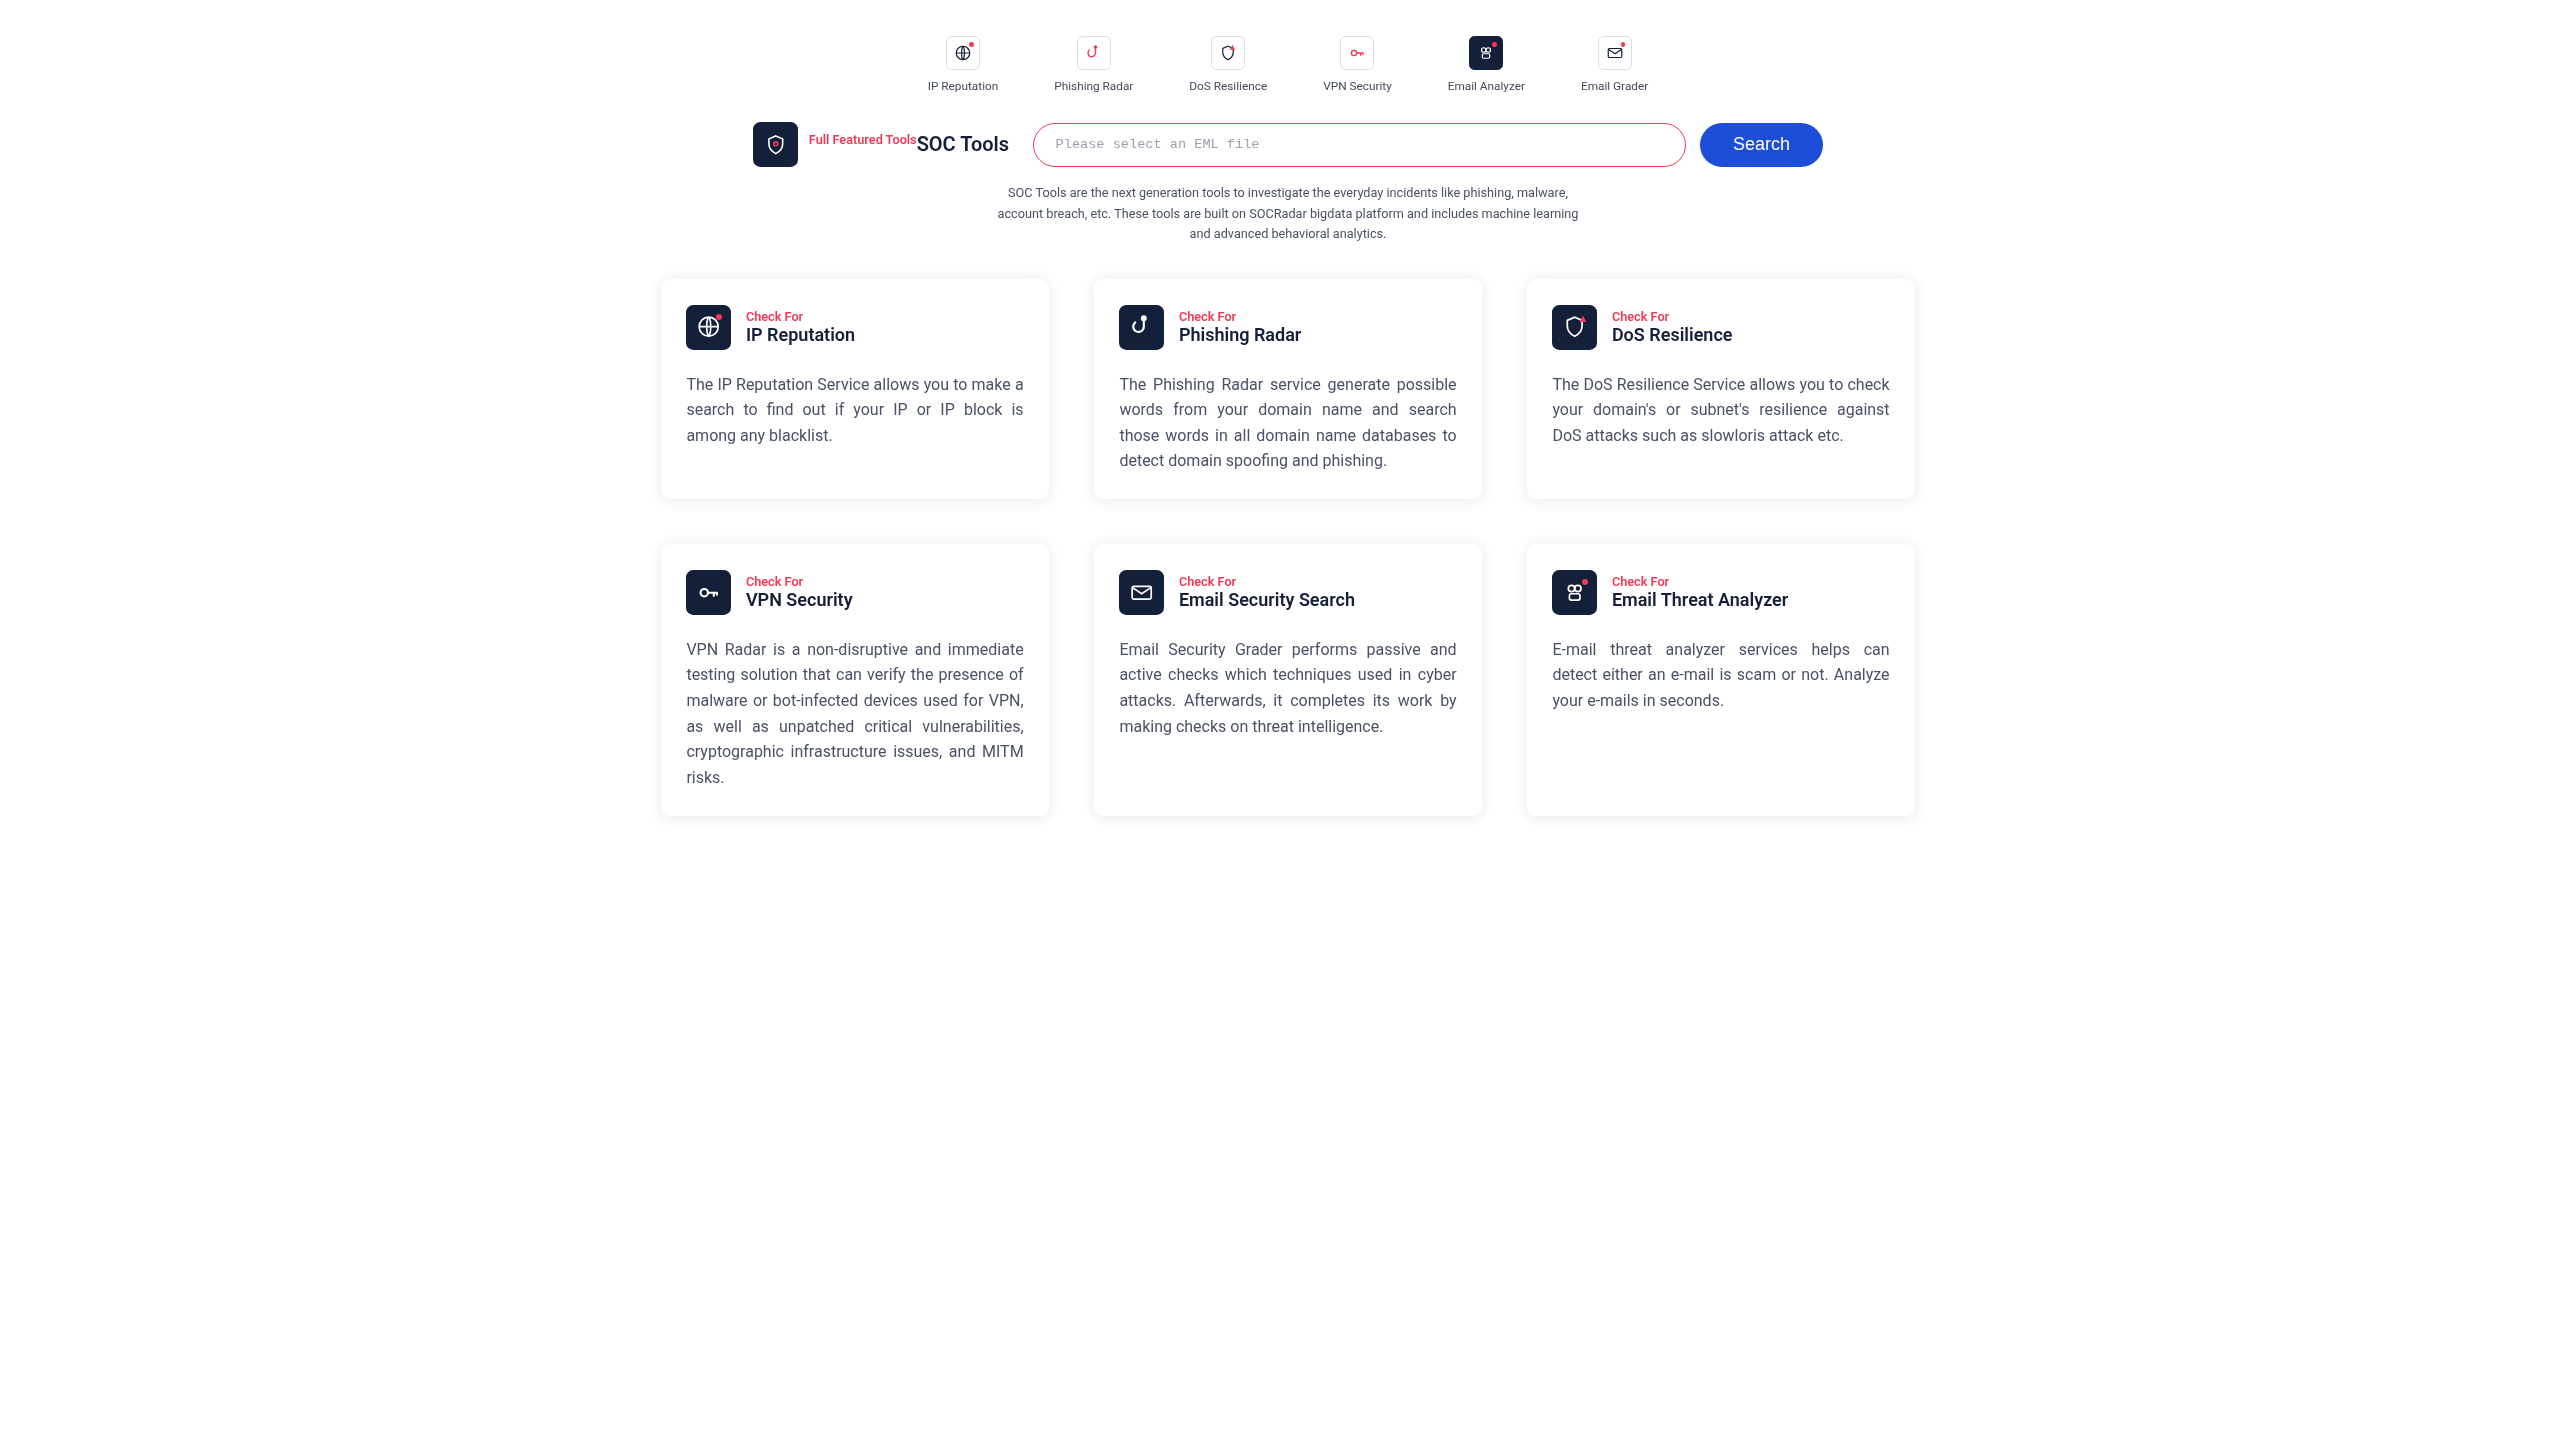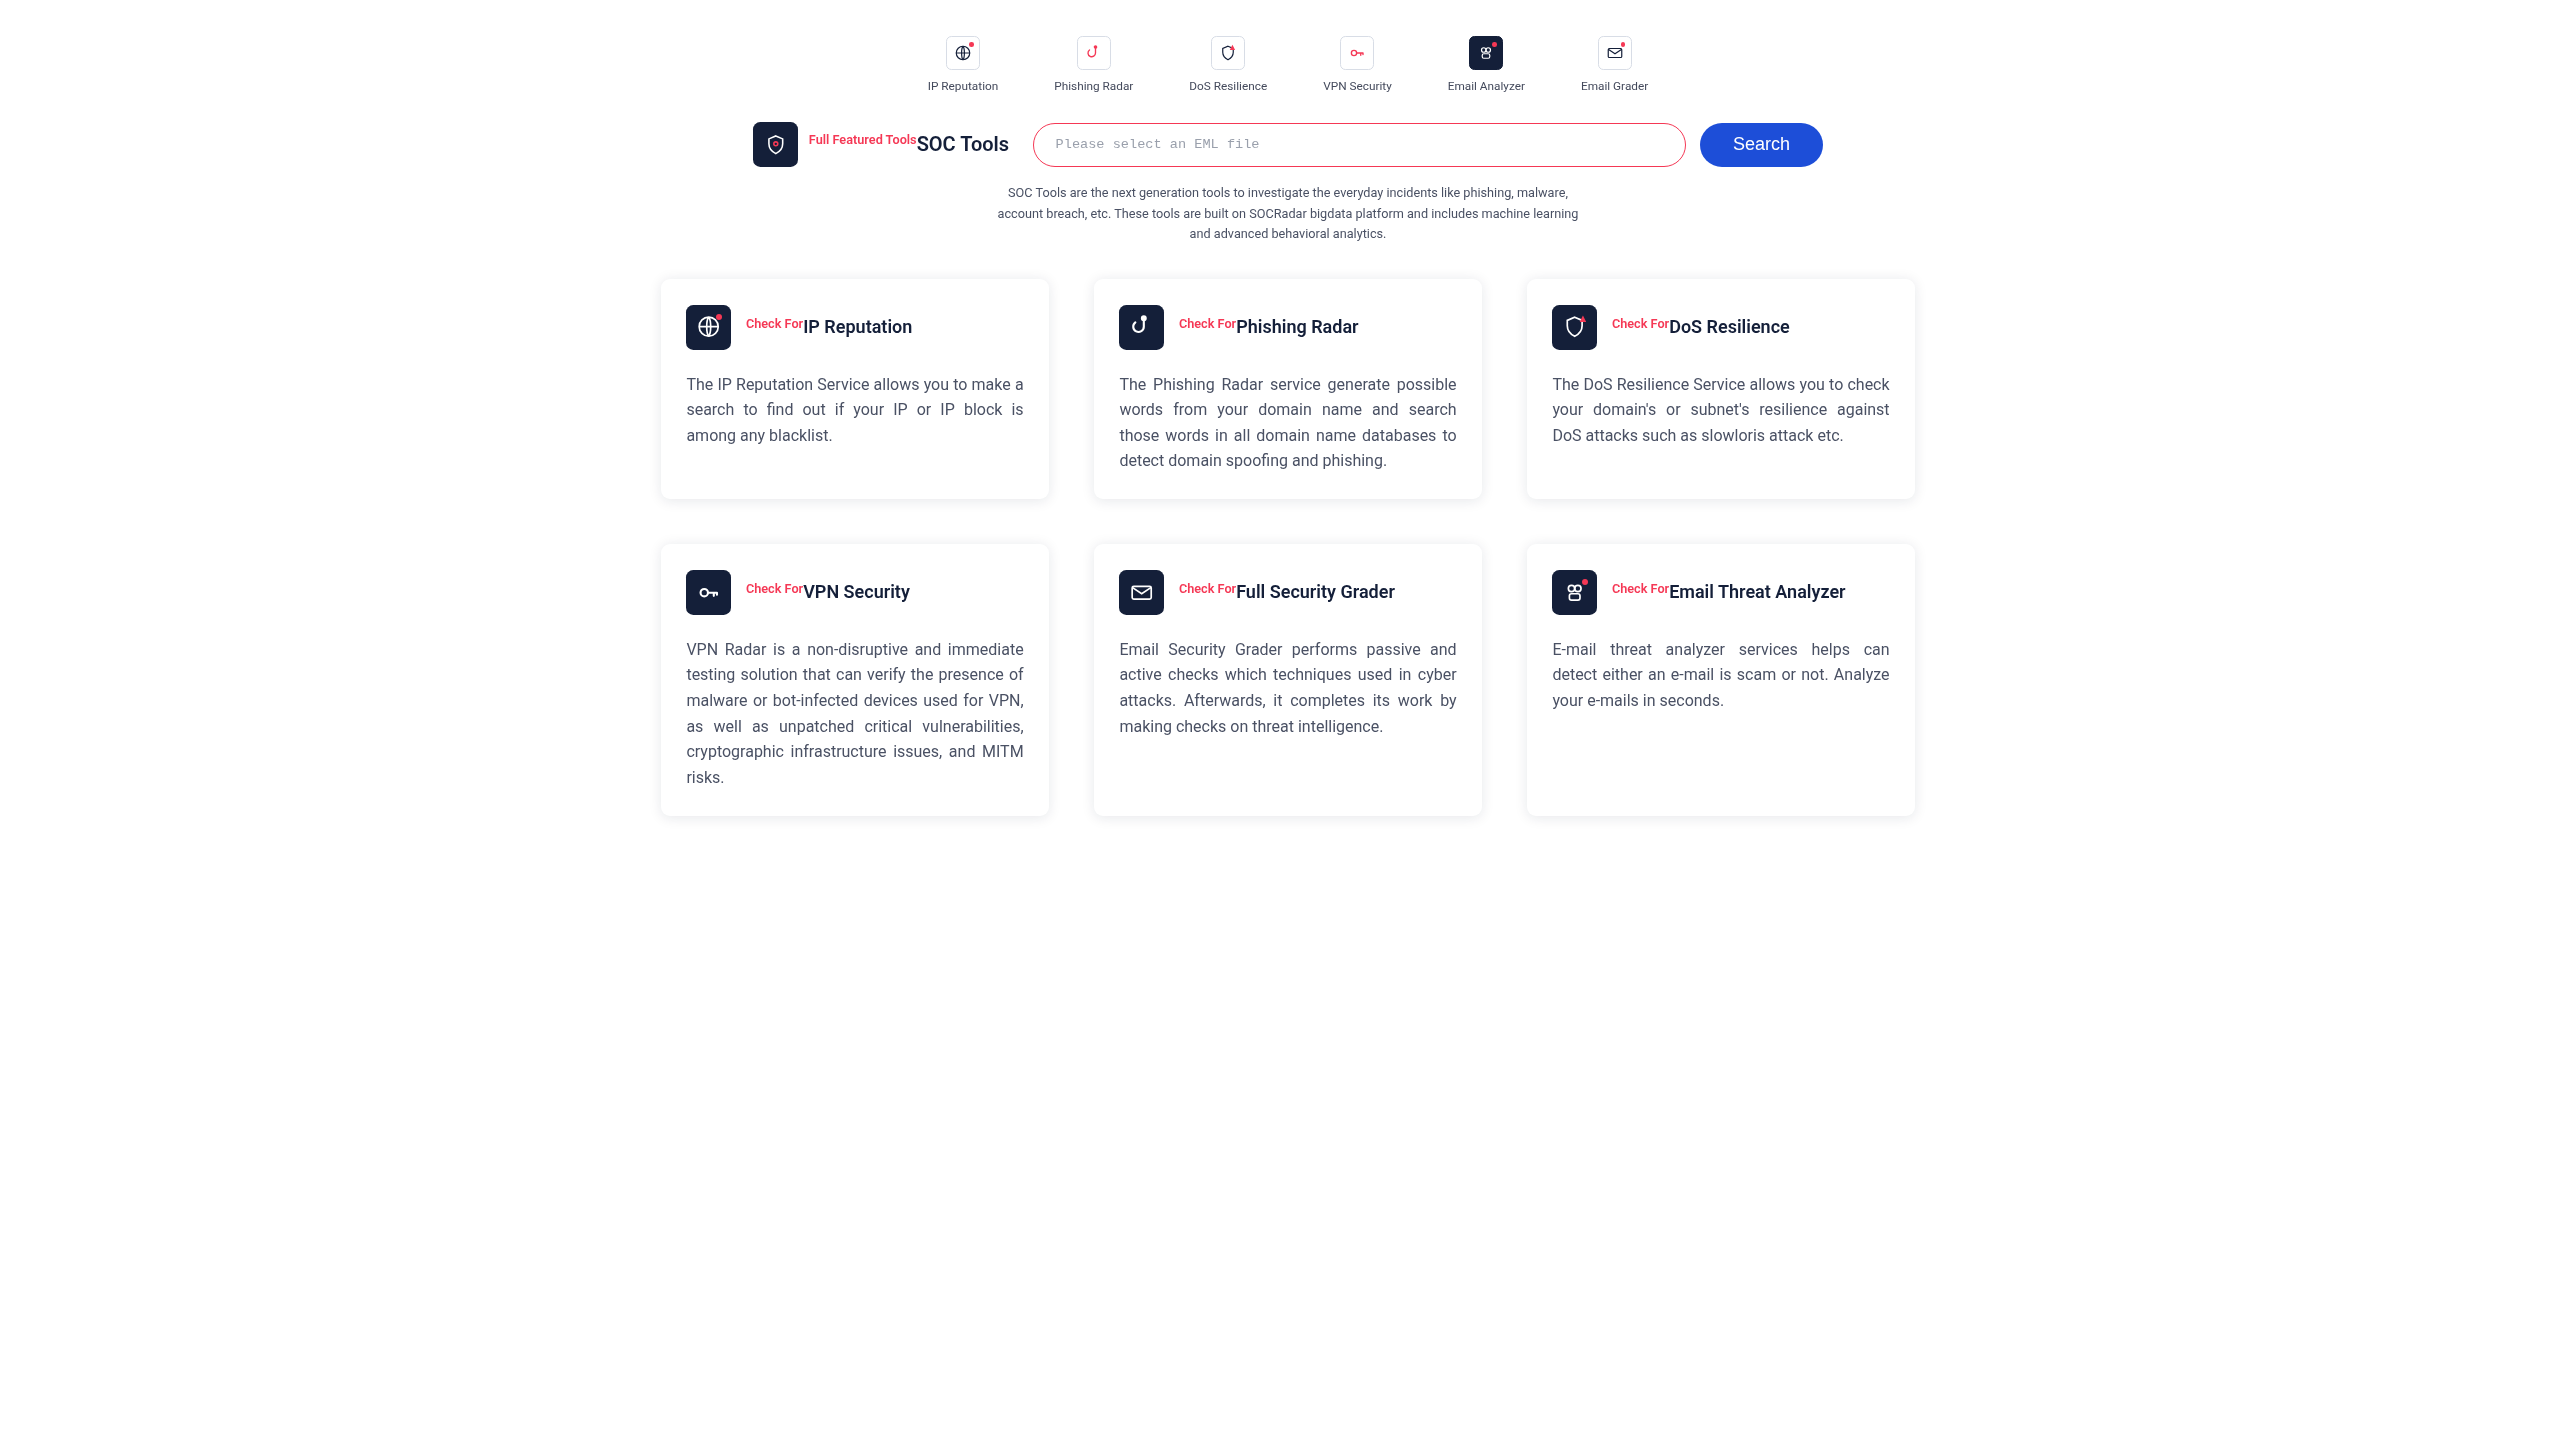--- a/index.html
+++ b/index.html
@@ -151,21 +151,21 @@
   flex-shrink: 0;
 }
 .card-icon .dot-red {
   top: 9px;
   right: 9px;
   width: 6.3px;
   height: 6.3px;
 }
 .card-titles {
   display: flex;
-  flex-direction: row;
+  flex-direction: column;
   line-height: 1.2;
 }
 .card-overline {
   color: #f53855;
   font-weight: 600;
   font-size: 12.7px;
 }
 .card-title {
   color: #141f39;
   font-weight: 600;
@@ -326,21 +326,21 @@
     <div class="card">
     <div class="card-head">
       <div class="card-icon">
           <svg width="25.4" height="25.4" viewBox="0 0 24 24" fill="none" stroke="#fff" stroke-width="1.6">
             <rect x="3" y="6" width="18" height="12" rx="1.5"></rect>
             <path d="M3 7l9 6 9-6"></path>
           </svg>
         </div>
       <div class="card-titles">
         <span class="card-overline">Check For</span>
-        <span class="card-title">Full Security Grader</span>
+        <span class="card-title">Email Security Search</span>
       </div>
     </div>
     <p class="card-desc">Email Security Grader performs passive and active checks which techniques used in cyber attacks. Afterwards, it completes its work by making checks on threat intelligence.</p>
   </div>
     <div class="card">
     <div class="card-head">
       <div class="card-icon">
           <svg width="25.4" height="25.4" viewBox="0 0 24 24" fill="none" stroke="#fff" stroke-width="1.6">
             <circle cx="9" cy="8" r="3"></circle>
             <circle cx="15" cy="8" r="3"></circle>

